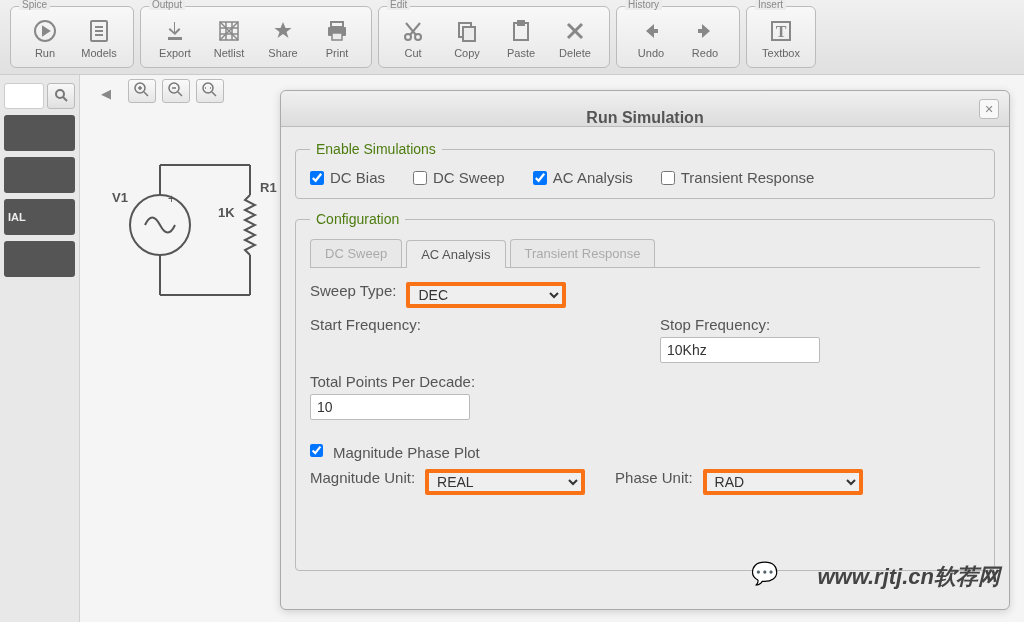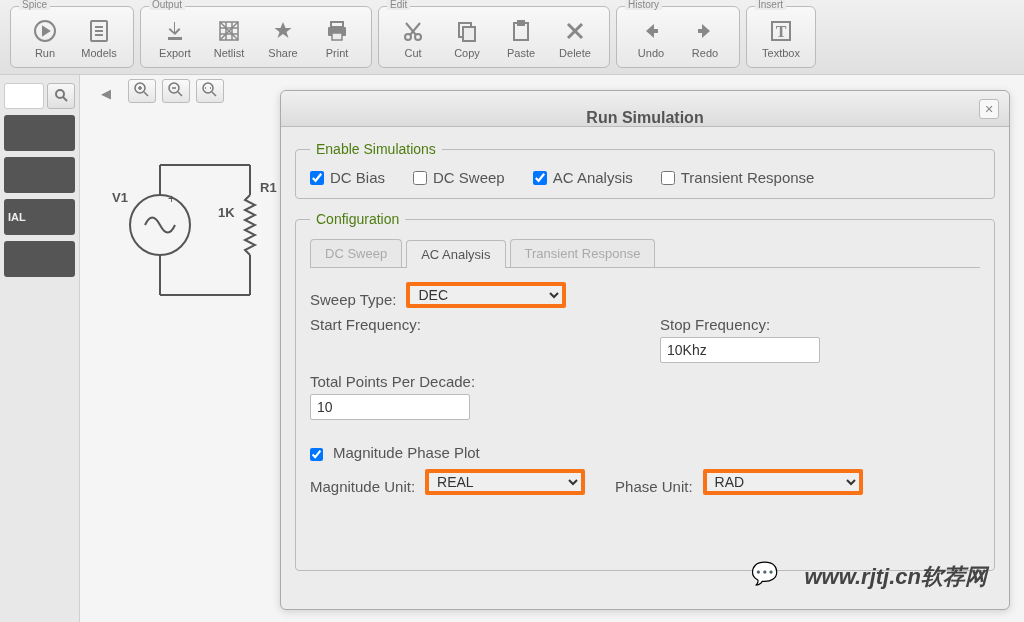--- a/index.html
+++ b/index.html
@@ -42,24 +42,24 @@
 
 .config-tabs { display:flex; border-bottom: 1px solid #bbb; margin-bottom: 14px; }
 .config-tab { padding: 6px 14px; border: 1px solid #bbb; border-bottom: none; background: #e8e8e8; color:#aaa; font-size:13px; border-radius: 4px 4px 0 0; margin-right: 4px; cursor:pointer; }
 .config-tab.active { background: #ececec; color:#555; position:relative; top:1px; }
 
 .form-row { display:flex; gap: 30px; margin-bottom: 10px; }
 .form-col { flex:1; }
 .form-label { color:#555; font-size:15px; margin-bottom:4px; display:block; }
 .form-input { width: 160px; height: 26px; border:1px solid #bbb; border-radius:2px; padding: 0 6px; font-size:14px; background:#fff; color:#333; }
 .form-select { width: 160px; height: 26px; border:4px solid #f97316; border-radius:2px; padding: 0 4px; font-size:14px; background:#efefef; color:#333; }
-.inline-row { display:flex; align-items:flex-end; gap:10px; margin-bottom:8px; }
+.inline-row { display:flex; align-items:flex-start; gap:10px; margin-bottom:8px; }
 .inline-row .form-label { margin-bottom:0; }
 
-.watermark { position:absolute; right: 37px; bottom: 30px; font-size: 22px; font-weight:bold; color:#444; font-style:italic; pointer-events:none; }
+.watermark { position:absolute; right: 24px; bottom: 30px; font-size: 22px; font-weight:bold; color:#444; font-style:italic; pointer-events:none; }
 .chat-icon { position:absolute; right:245px; bottom:35px; color:#7a7; font-size:22px; pointer-events:none;}
 </style>
 </head>
 <body>
 
 <div class="toolbar">
   <div class="tb-group">
     <span class="tb-group-label">Spice</span>
     <div class="tb-items">
       <div class="tb-btn">

